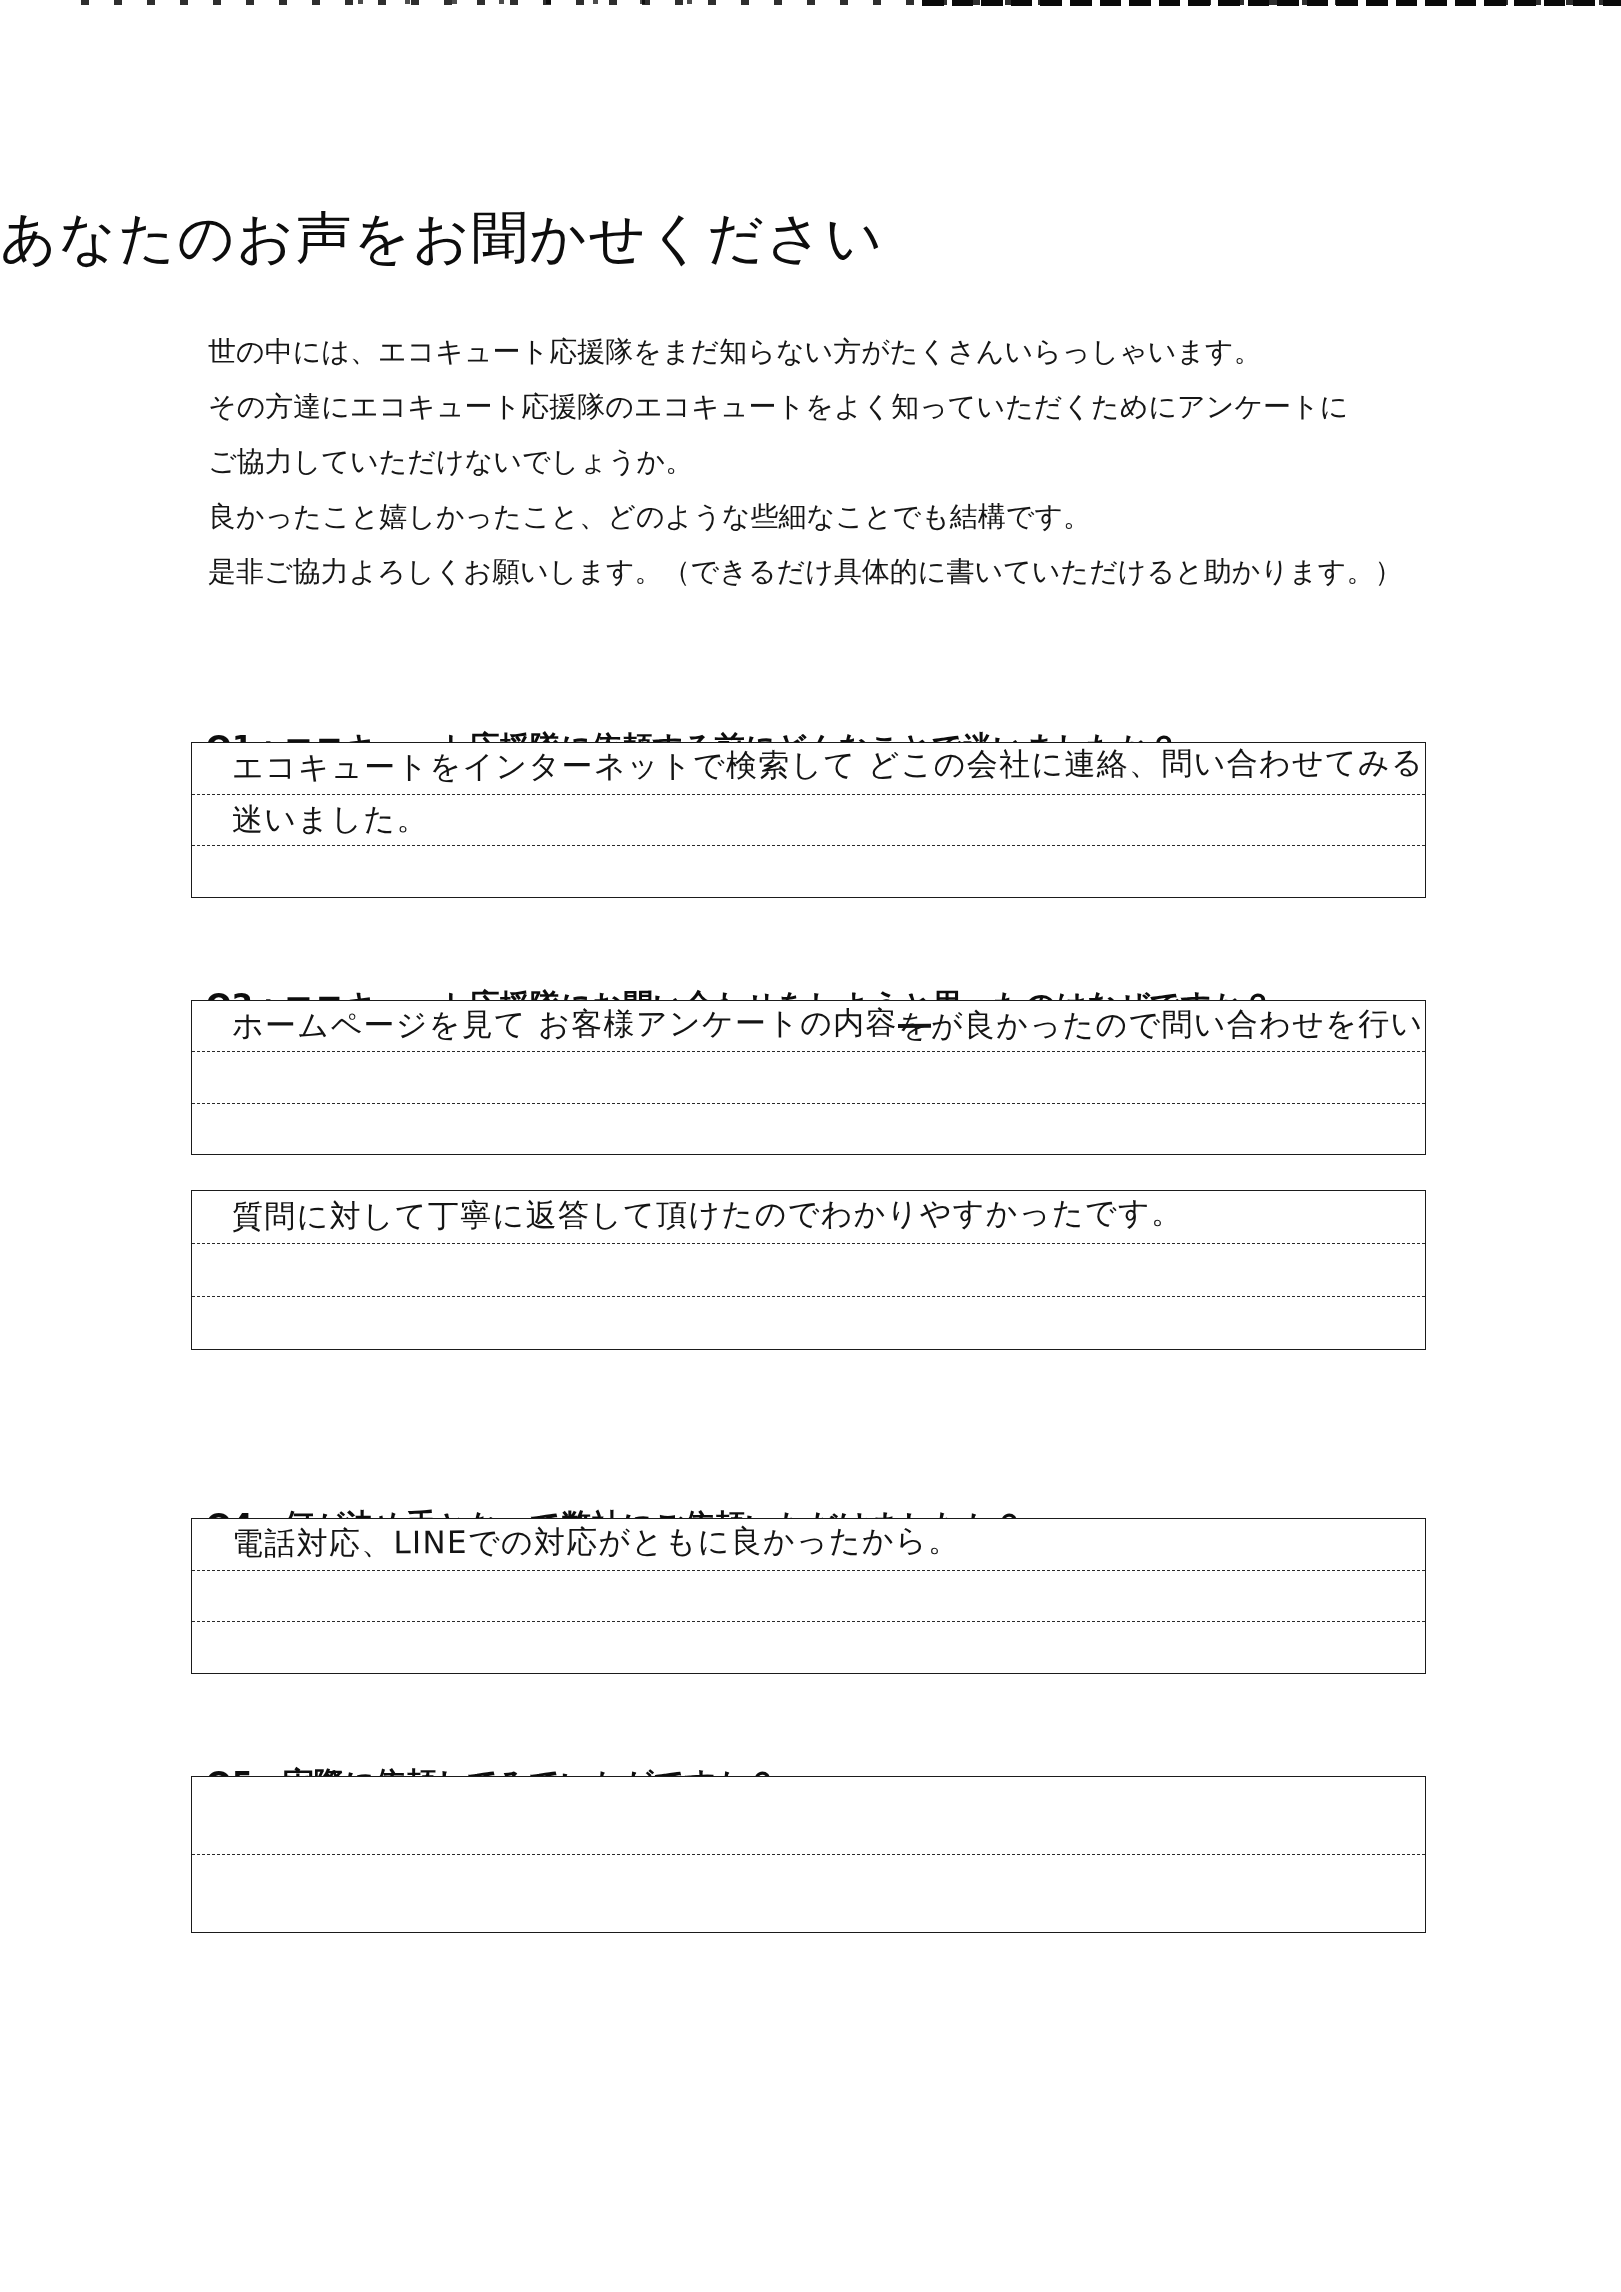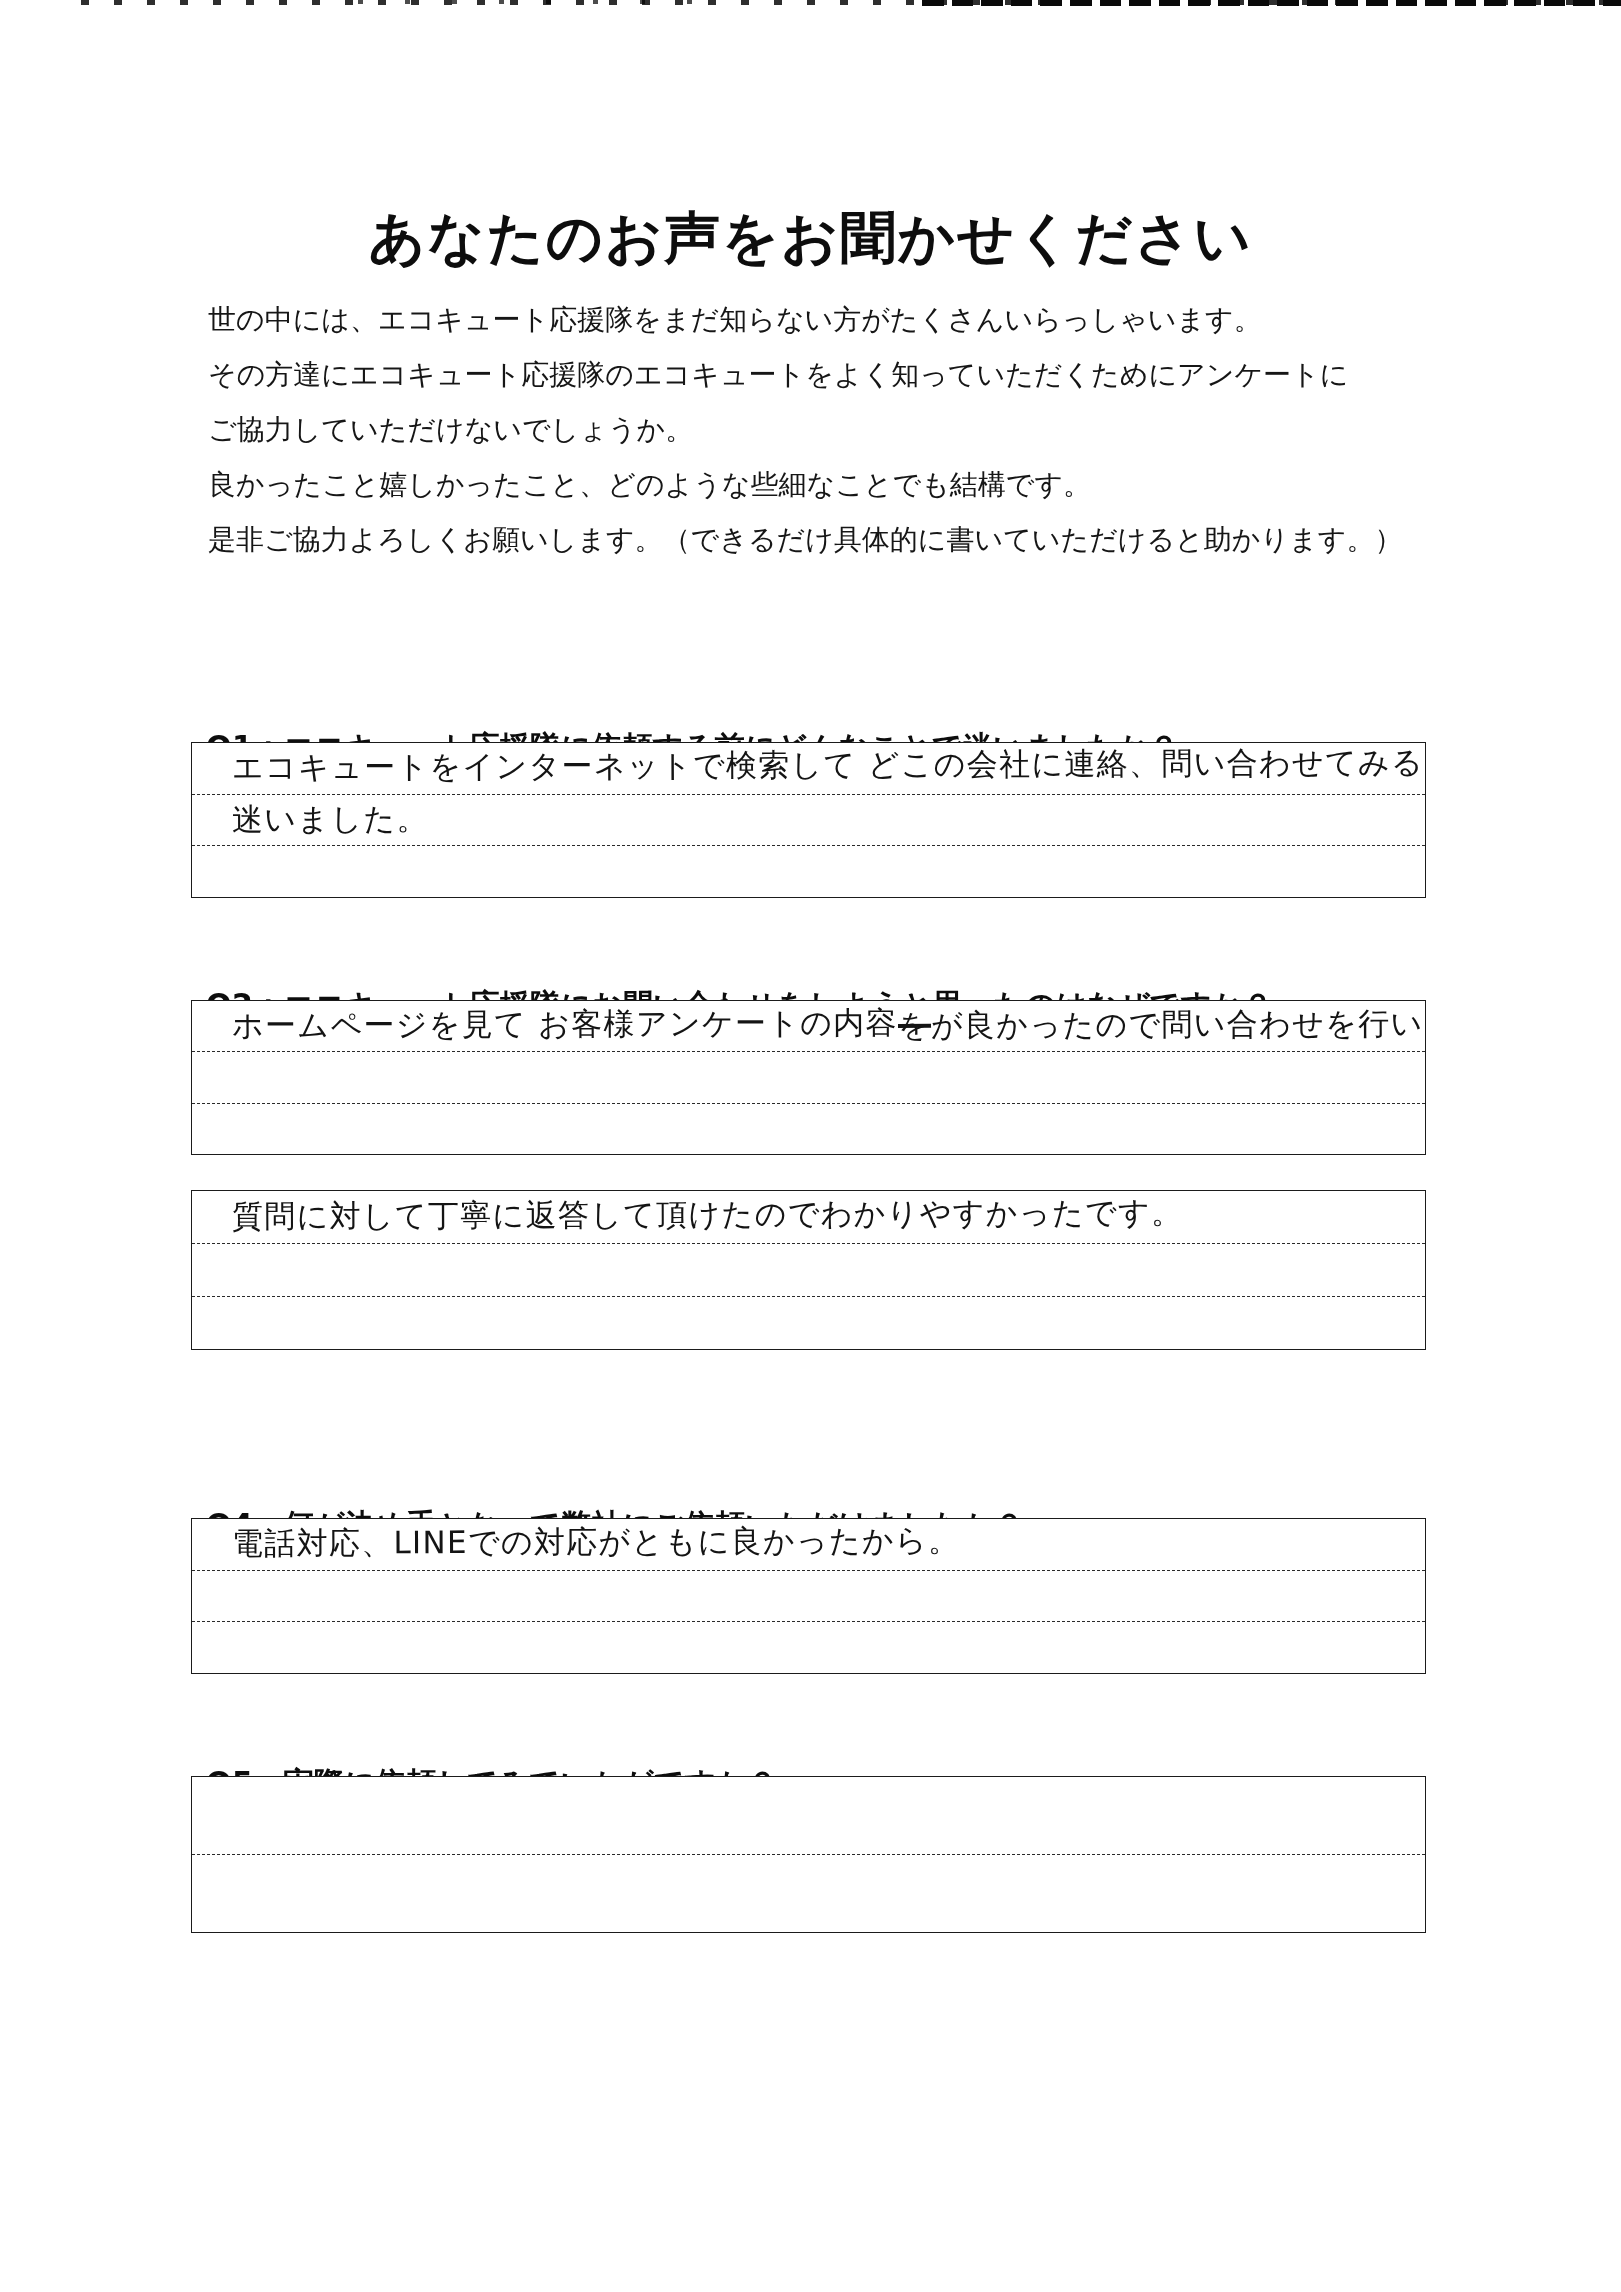--- a/index.html
+++ b/index.html
@@ -27,30 +27,30 @@
     background: repeating-linear-gradient(90deg, #0a0a0a 0 21.5px, transparent 21.5px 29.6px);
   }
   .noise-c {
     position: absolute; top: 0; left: 358px; width: 340px; height: 3.6px;
     background: repeating-linear-gradient(90deg, rgba(0,0,0,.7) 0 5.4px, transparent 5.4px 47px);
   }
 
   .title {
     position: absolute;
     top: 163px; left: 0; width: 100%;
-    text-align: center;
+    text-align: left;
     font-size: 56px;
-    font-weight: 700;
+    font-weight: 400;
     letter-spacing: 1.8px;
     color: #0d0d0d;
   }
 
   .intro {
     position: absolute;
-    top: 292px; left: 208px; width: 1325px;
+    top: 324px; left: 208px; width: 1325px;
     font-size: 28px;
     line-height: 55px;
     color: #161616;
   }
 
   .q-label {
     position: absolute;
     left: 206px;
     font-size: 30px;
     font-weight: 700;

